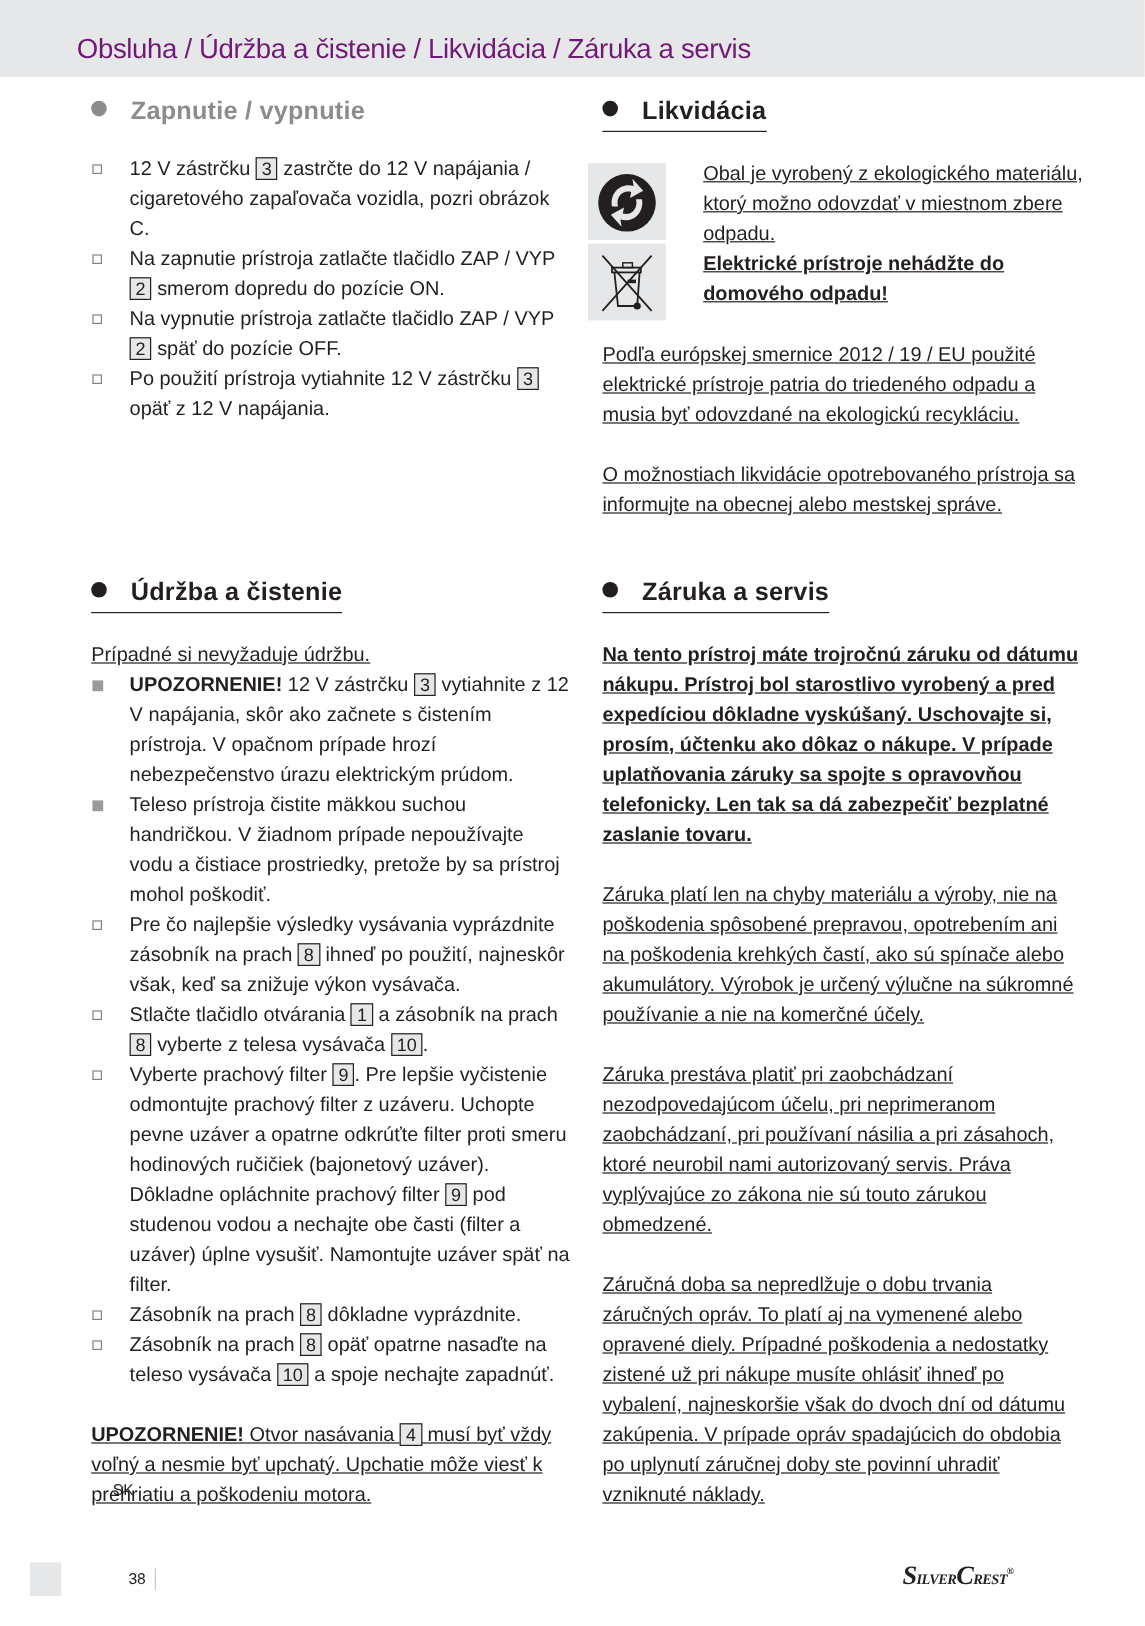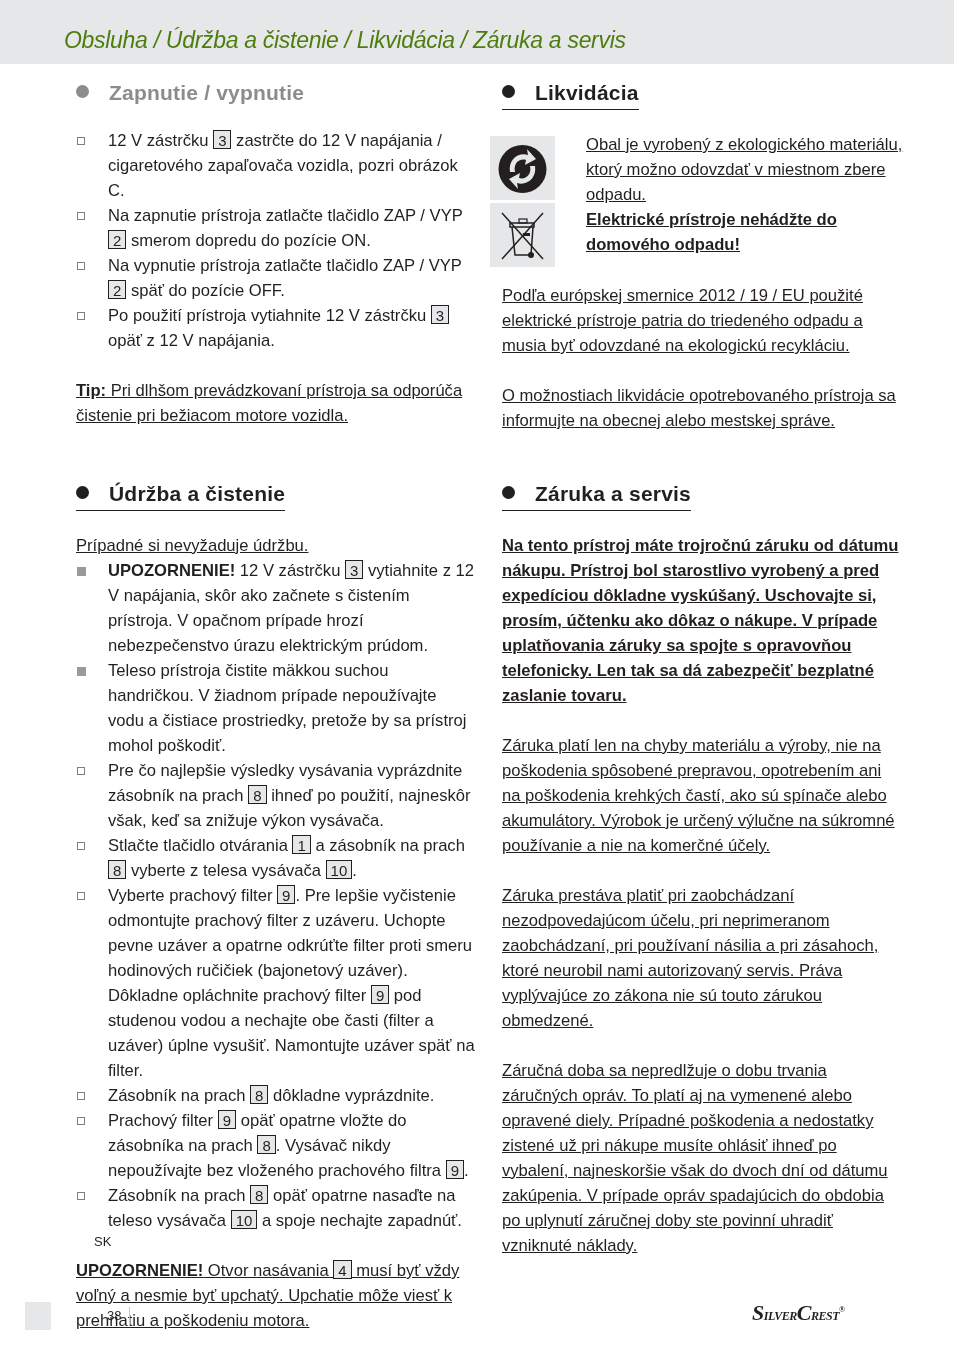--- a/index.html
+++ b/index.html
@@ -7,21 +7,21 @@
     width: 954px; height: 1355px; position: relative; background: #ffffff;
     font-family: "Liberation Sans", "DejaVu Sans", sans-serif;
     color: #231f20; overflow: hidden;
   }
   .header-band {
     position: absolute; left: 0; top: 0; width: 954px; height: 64px;
     background: #e6e7e8;
   }
   .page-title {
     position: absolute; left: 64px; top: 27px; font-size: 23px;
-    letter-spacing: -0.3px; color: #4d7c0f; white-space: nowrap; font-style: italic;
+    letter-spacing: -0.3px; color: #701a75; white-space: nowrap;
   }
   .col { position: absolute; width: 400px; font-size: 16.6px; line-height: 25px; margin-left: 12px; }
   .col-left { left: 64px; }
   .col-right { left: 490px; }
   .h2 {
     display: inline-block; font-weight: bold; font-size: 21px;
     padding-bottom: 4px; letter-spacing: 0.2px;
   }
   .h2.underlined { border-bottom: 1.5px solid #231f20; }
   .h2.muted { color: #8c8c8c; }
@@ -82,37 +82,35 @@
     <span class="dot"></span><span>Zapnutie / vypnutie</span>
   </div>
   <div style="height:19px;"></div>
   <ul class="items">
     <li><span class="mk-box"></span><span>12 V zástrčku </span><span class="ref">3</span><span> zastrčte do 12 V napájania / cigaretového zapaľovača vozidla, pozri obrázok C.</span></li>
     <li><span class="mk-box"></span><span>Na zapnutie prístroja zatlačte tlačidlo ZAP / VYP </span><span class="ref">2</span><span> smerom dopredu do pozície ON.</span></li>
     <li><span class="mk-box"></span><span>Na vypnutie prístroja zatlačte tlačidlo ZAP / VYP </span><span class="ref">2</span><span> späť do pozície OFF.</span></li>
     <li><span class="mk-box"></span><span>Po použití prístroja vytiahnite 12 V zástrčku </span><span class="ref">3</span><span> opäť z 12 V napájania.</span></li>
   </ul>
   <div class="gap"></div>
-  <p><b>Tip:</b><span> Pri dlhšom prevádzkovaní prístroja sa odporúča čistenie pri bežiacom motore vozidla.</span></p>
 </div>
 
 <div class="col col-left" style="top:481px;">
   <div class="h2 underlined">
     <span class="dot"></span><span>Údržba a čistenie</span>
   </div>
   <div style="height:22px;"></div>
   <p>Prípadné si nevyžaduje údržbu.</p>
   <ul class="items">
     <li><span class="mk-fill"></span><b>UPOZORNENIE!</b><span> 12 V zástrčku </span><span class="ref">3</span><span> vytiahnite z 12 V napájania, skôr ako začnete s čistením prístroja. V opačnom prípade hrozí nebezpečenstvo úrazu elektrickým prúdom.</span></li>
     <li><span class="mk-fill"></span><span>Teleso prístroja čistite mäkkou suchou handričkou. V žiadnom prípade nepoužívajte vodu a čistiace prostriedky, pretože by sa prístroj mohol poškodiť.</span></li>
     <li><span class="mk-box"></span><span>Pre čo najlepšie výsledky vysávania vyprázdnite zásobník na prach </span><span class="ref">8</span><span> ihneď po použití, najneskôr však, keď sa znižuje výkon vysávača.</span></li>
     <li><span class="mk-box"></span><span>Stlačte tlačidlo otvárania </span><span class="ref">1</span><span> a zásobník na prach </span><span class="ref">8</span><span> vyberte z telesa vysávača </span><span class="ref">10</span><span>.</span></li>
     <li><span class="mk-box"></span><span>Vyberte prachový filter </span><span class="ref">9</span><span>. Pre lepšie vyčistenie odmontujte prachový filter z uzáveru. Uchopte pevne uzáver a opatrne odkrúťte filter proti smeru hodinových ručičiek (bajonetový uzáver). Dôkladne opláchnite prachový filter </span><span class="ref">9</span><span> pod studenou vodou a nechajte obe časti (filter a uzáver) úplne vysušiť. Namontujte uzáver späť na filter.</span></li>
     <li><span class="mk-box"></span><span>Zásobník na prach </span><span class="ref">8</span><span> dôkladne vyprázdnite.</span></li>
-    <li><span class="mk-box"></span><span>Prachový filter </span><span class="ref">9</span><span> opäť opatrne vložte do zásobníka na prach </span><span class="ref">8</span><span>. Vysávač nikdy nepoužívajte bez vloženého prachového filtra </span><span class="ref">9</span><span>.</span></li>
     <li><span class="mk-box"></span><span>Zásobník na prach </span><span class="ref">8</span><span> opäť opatrne nasaďte na teleso vysávača </span><span class="ref">10</span><span> a spoje nechajte zapadnúť.</span></li>
   </ul>
   <div class="gap"></div>
   <p><b>UPOZORNENIE!</b><span> Otvor nasávania </span><span class="ref">4</span><span> musí byť vždy voľný a nesmie byť upchatý. Upchatie môže viesť k prehriatiu a poškodeniu motora.</span></p>
 </div>
 
 <div class="col col-right" style="top:80px;">
   <div class="h2 underlined">
     <span class="dot"></span><span>Likvidácia</span>
   </div>

